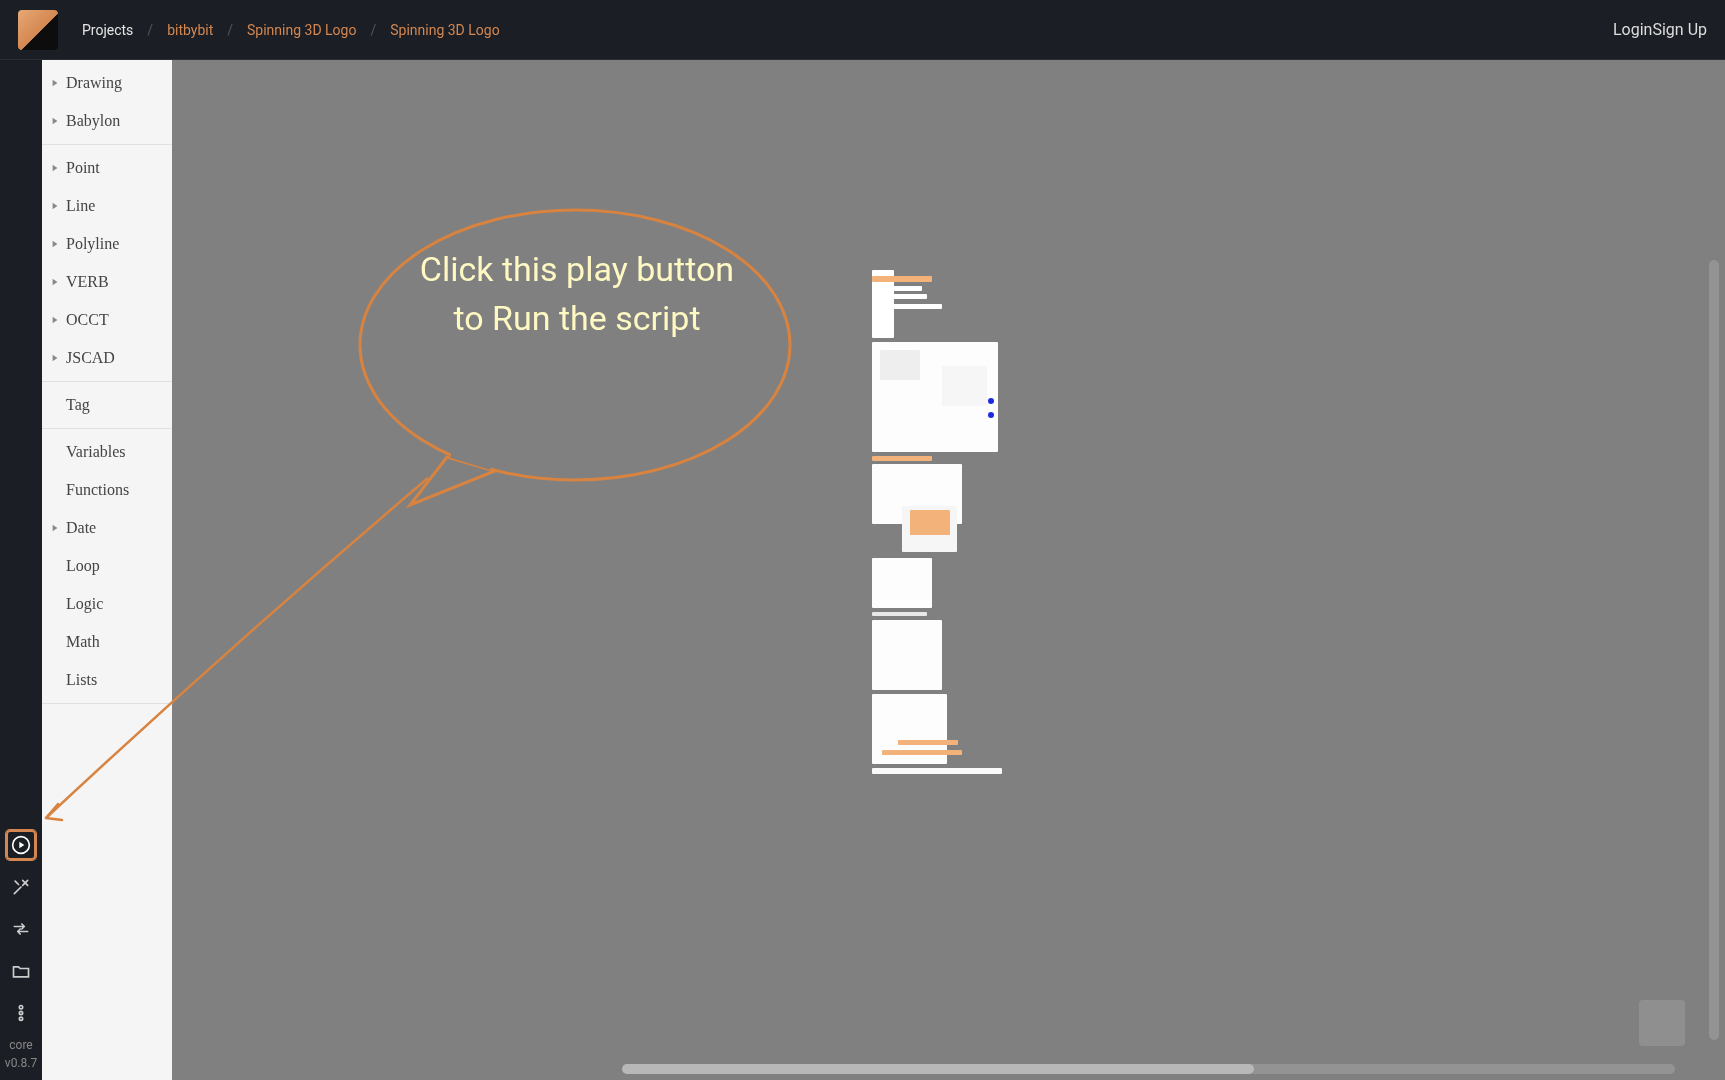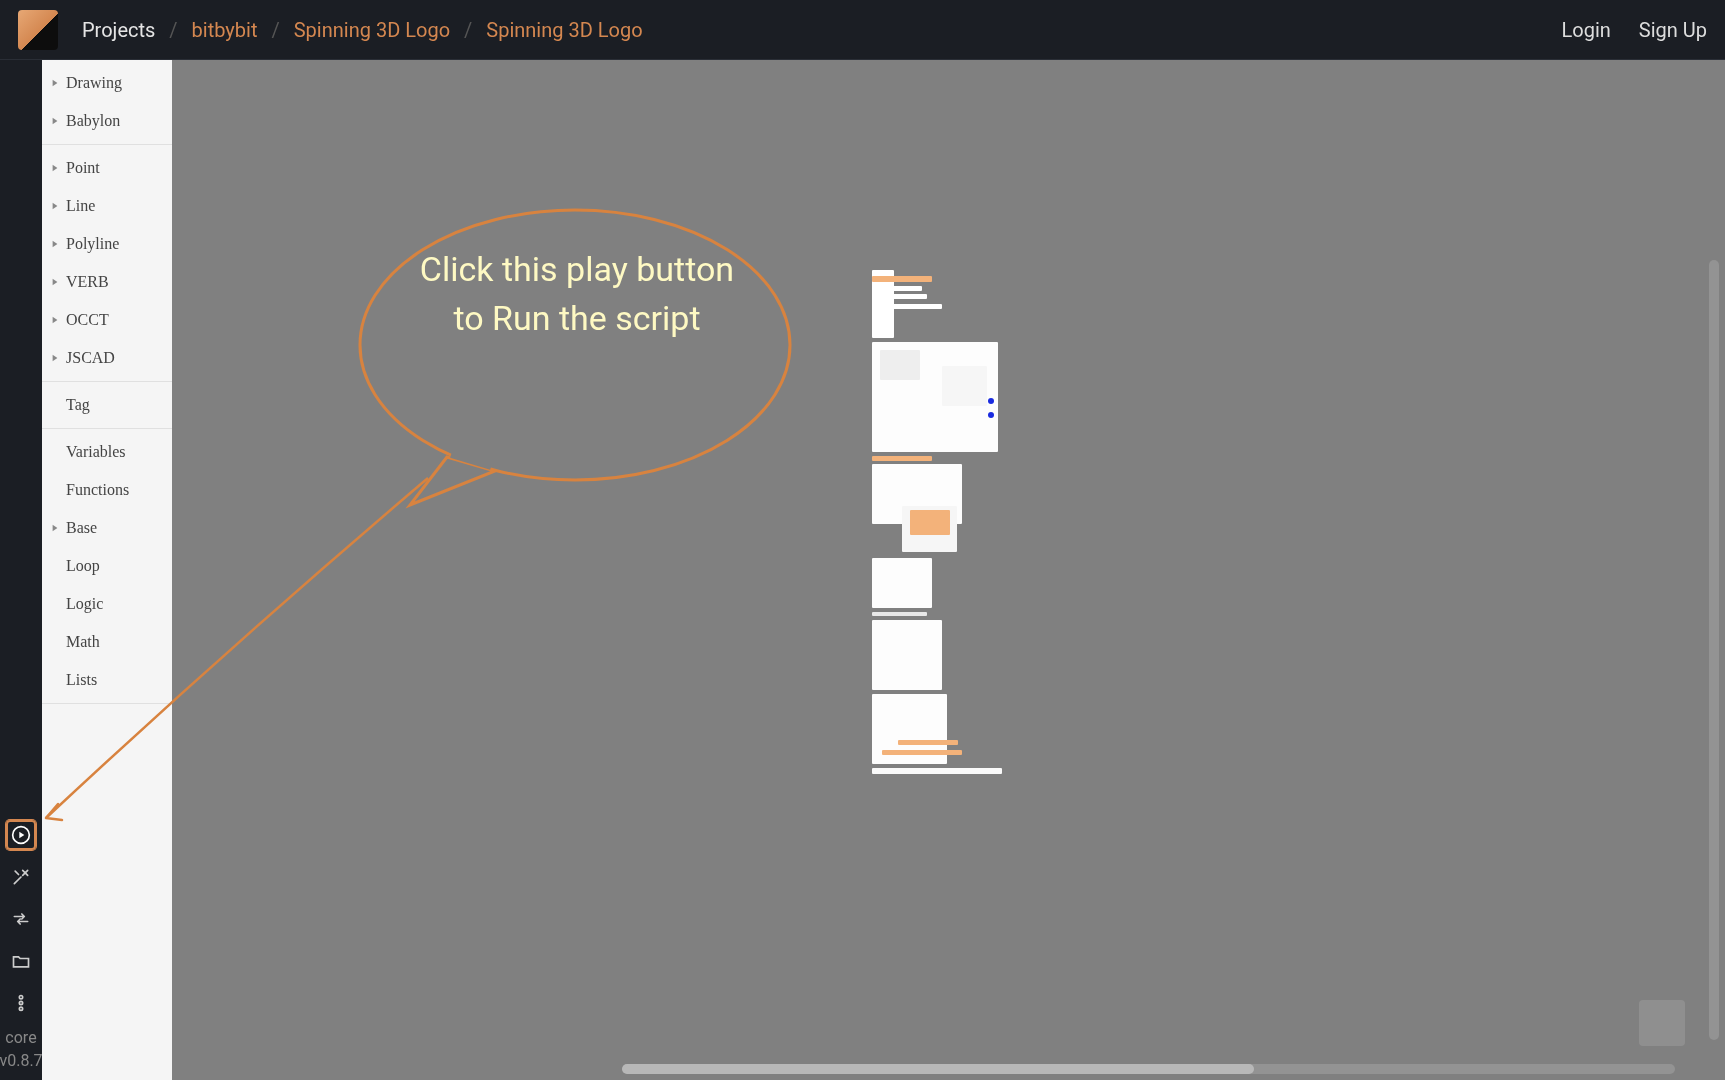--- a/index.html
+++ b/index.html
@@ -33,29 +33,29 @@
     border-bottom: 1px solid #2a2e36;
   }
   .logo {
     width: 40px; height: 40px;
     border-radius: 4px;
     background: linear-gradient(135deg, #e7a875 0%, #d48750 55%, #0d0d0d 55%, #0d0d0d 100%);
     margin-right: 24px;
   }
   .breadcrumb {
     display: flex; align-items: center; gap: 14px;
-    font-size: 20px;
+    font-size: 14px;
   }
   .bc-item { cursor: pointer; }
   .bc-plain { color: #e5e5e5; }
   .bc-link  { color: var(--accent); }
   .bc-sep   { color: #555; }
   .header-spacer { flex: 1; }
   .header-link {
-    color: #ddd; font-size: 20px; margin-left: 28px; cursor: pointer;
+    color: #ddd; font-size: 16px; cursor: pointer;
   }
 
   
   .rail {
     position: absolute; left: 0; top: 60px; bottom: 0;
     width: 42px; background: var(--bg);
     display: flex; flex-direction: column; align-items: center;
     color: #ccc;
   }
   .rail-spacer { flex: 1; }
@@ -63,21 +63,21 @@
     width: 30px; height: 30px; margin: 6px 0;
     display: flex; align-items: center; justify-content: center;
     cursor: pointer; border-radius: 4px;
   }
   .rail-btn svg { width: 20px; height: 20px; stroke: #ccc; fill: none; stroke-width: 2; }
   .rail-btn.highlight {
     border: 2px solid var(--accent);
     box-shadow: 0 0 0 1px var(--accent);
   }
   .rail-btn.highlight svg { stroke: #fff; fill: #fff; }
-  .rail-text { font-size: 16px; color: #888; margin-top: 4px; text-align: right; }
+  .rail-text { font-size: 12px; color: #888; margin-top: 4px; text-align: right; }
 
   
   .sidepanel {
     position: absolute; left: 42px; top: 60px; bottom: 0;
     width: 130px; background: var(--side-panel);
     color: var(--side-text);
     overflow-y: auto; overflow-x: hidden;
     font-size: 16px;
     font-family: Liberation Serif, serif;
   }
@@ -298,21 +298,21 @@
         </div>
         <div class="sp-item noexp">
           <span class="sp-label">Functions</span>
         </div>
         <div class="sp-item">
           <span class="tri">
             <svg viewBox="0 0 10 10">
               <path d="M2 1 L8 5 L2 9 Z"></path>
             </svg>
           </span>
-          <span class="sp-label">Base</span>
+          <span class="sp-label">Date</span>
         </div>
         <div class="sp-item noexp">
           <span class="sp-label">Loop</span>
         </div>
         <div class="sp-item noexp">
           <span class="sp-label">Logic</span>
         </div>
         <div class="sp-item noexp">
           <span class="sp-label">Math</span>
         </div>

